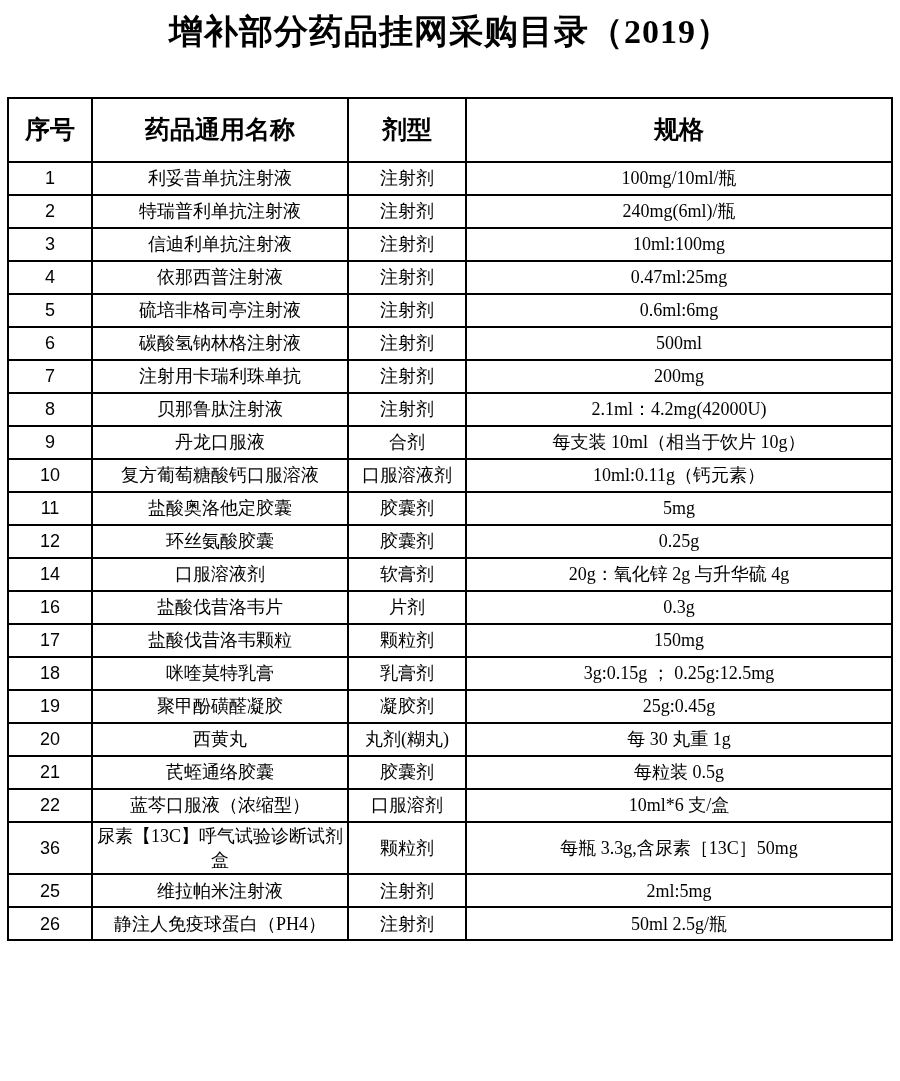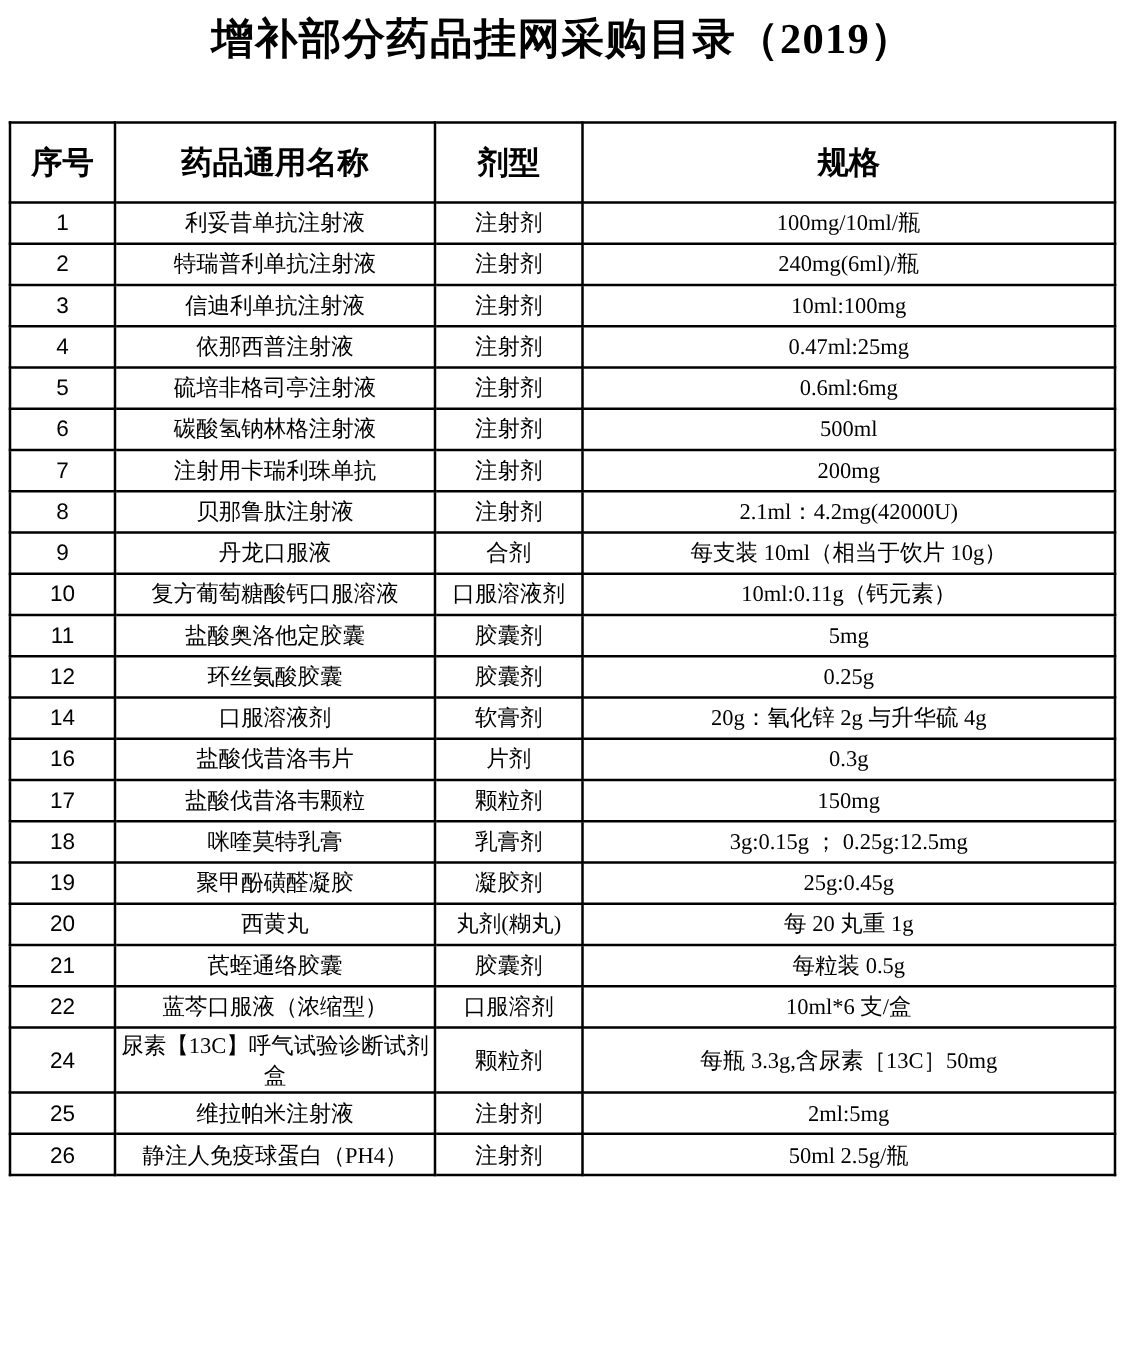--- a/index.html
+++ b/index.html
@@ -196,40 +196,40 @@
     <td class="cell-no">19</td>
     <td class="cell-name">聚甲酚磺醛凝胶</td>
     <td class="cell-form">凝胶剂</td>
     <td class="cell-spec">25g:0.45g</td>
   </tr>
 
   <tr>
     <td class="cell-no">20</td>
     <td class="cell-name">西黄丸</td>
     <td class="cell-form">丸剂(糊丸)</td>
-    <td class="cell-spec">每 20 丸重 1g</td>
+    <td class="cell-spec">每 30 丸重 1g</td>
   </tr>
 
   <tr>
     <td class="cell-no">21</td>
     <td class="cell-name">芪蛭通络胶囊</td>
     <td class="cell-form">胶囊剂</td>
     <td class="cell-spec">每粒装 0.5g</td>
   </tr>
 
   <tr>
     <td class="cell-no">22</td>
     <td class="cell-name">蓝芩口服液（浓缩型）</td>
     <td class="cell-form">口服溶剂</td>
     <td class="cell-spec">10ml*6 支/盒</td>
   </tr>
 
 
   <tr>
-    <td class="cell-no">24</td>
+    <td class="cell-no">36</td>
     <td class="cell-name">尿素【13C】呼气试验诊断试剂盒</td>
     <td class="cell-form">颗粒剂</td>
     <td class="cell-spec">每瓶 3.3g,含尿素［13C］50mg</td>
   </tr>
 
   <tr>
     <td class="cell-no">25</td>
     <td class="cell-name">维拉帕米注射液</td>
     <td class="cell-form">注射剂</td>
     <td class="cell-spec">2ml:5mg</td>

